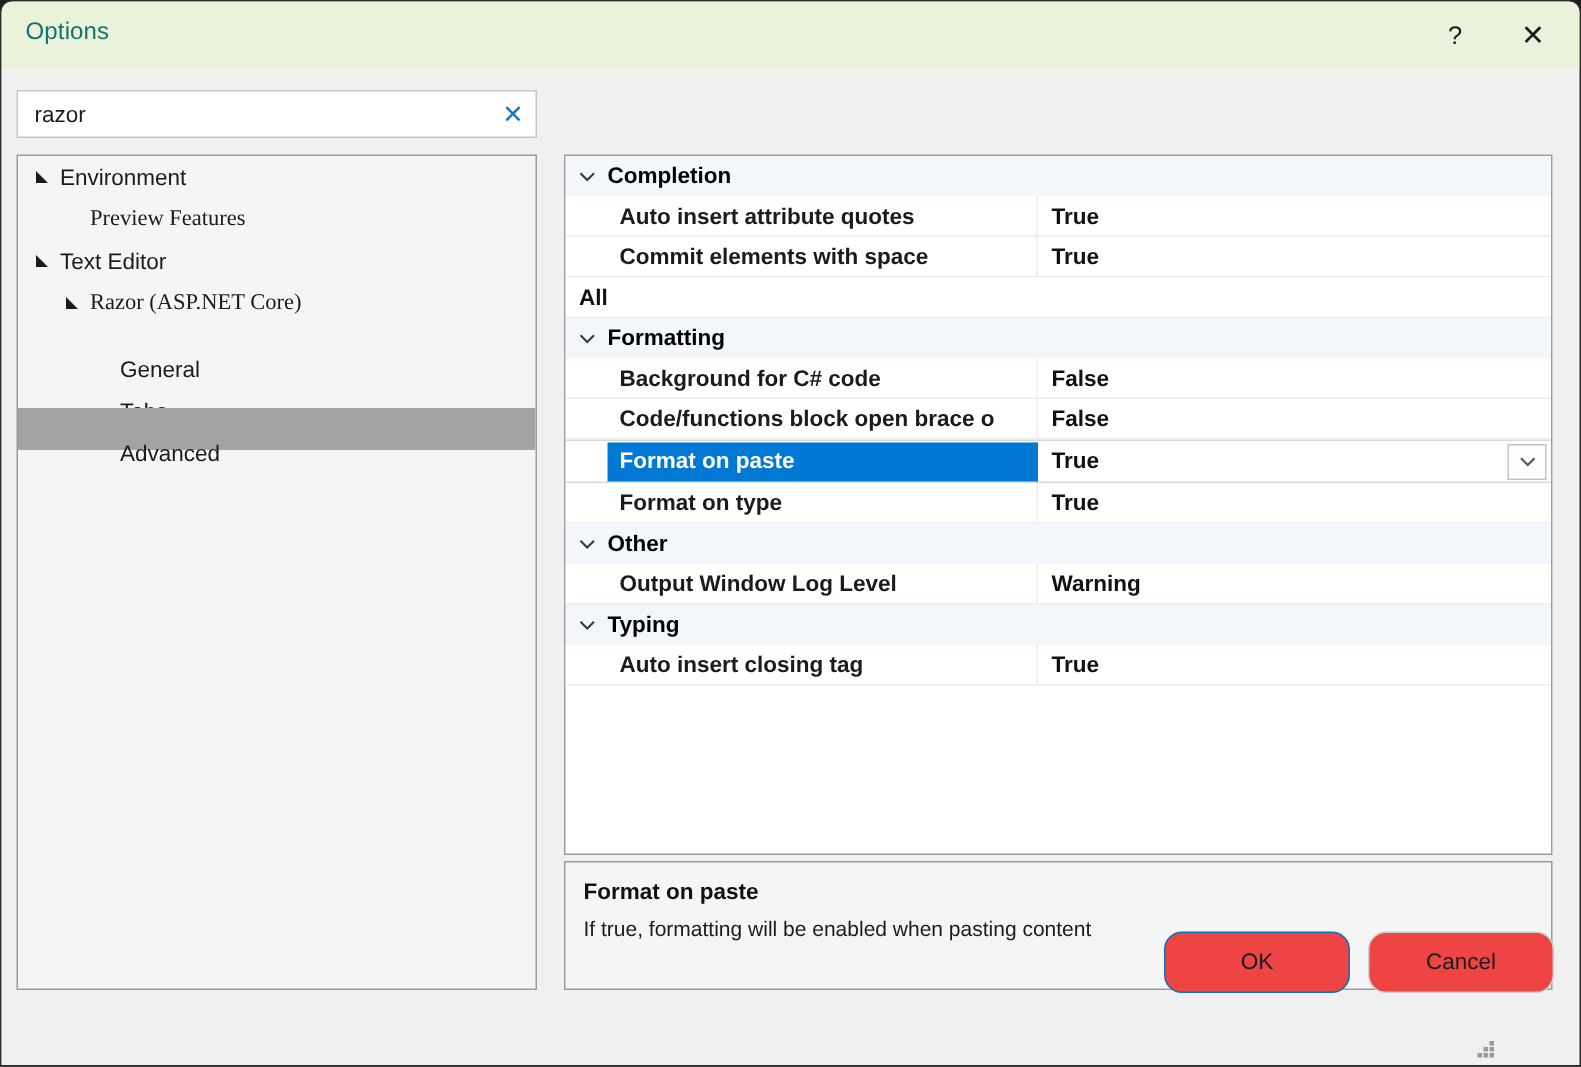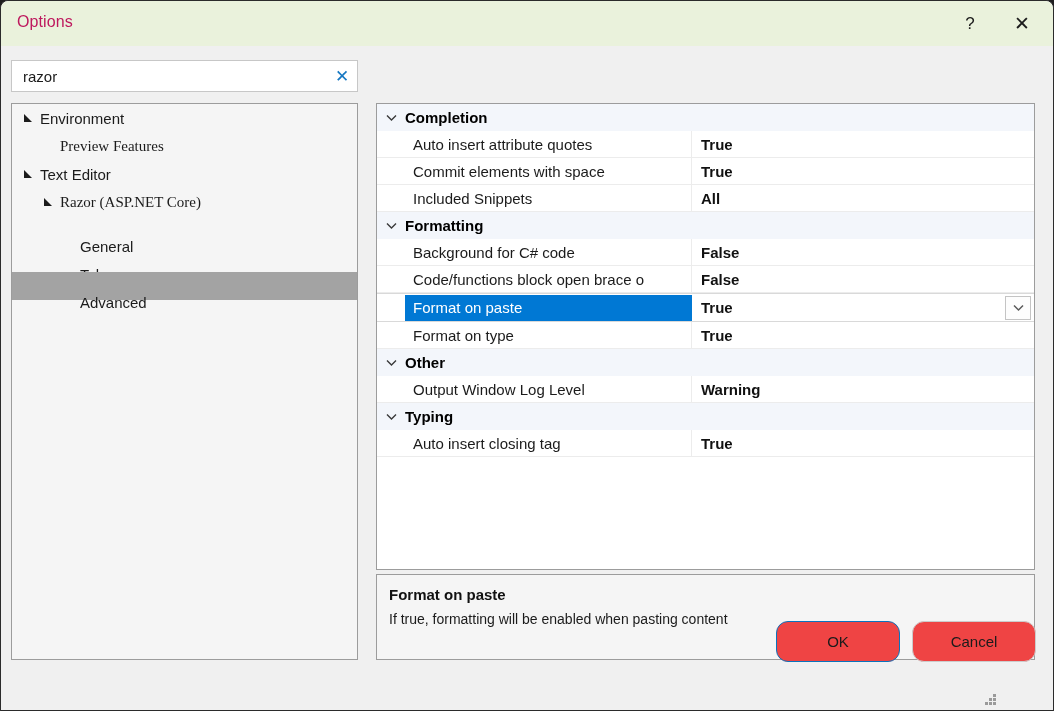--- a/index.html
+++ b/index.html
@@ -21,21 +21,21 @@
   }
   
   #titlebar {
     position: absolute; left: 0; top: 0;
     width: 1052px; height: 45px;
     background: #eaf2dc;
     border-radius: 7px 7px 0 0;
   }
   #title-text {
     position: absolute; left: 16px; top: 12px;
-    font-size: 16px; color: #be185d;
+    font-size: 16px; color: #0f766e;
     letter-spacing: 0.1px;
   }
   .titlebtn {
     position: absolute; top: 0; height: 45px; width: 46px;
     display: flex; align-items: center; justify-content: center;
     font-size: 17px; color: #1b1b1b; cursor: default;
   }
   #help-btn { right: 60px; }
   #close-btn { right: 8px; font-size: 19px; font-weight: 300; }
 
@@ -129,20 +129,21 @@
   .p-name {
     position: relative;
     width: 287px; min-width: 287px;
     margin-left: 28px;
     height: 26px;
     display: flex; align-items: center;
     padding-left: 8px;
     font-size: 15px; color: #1b1b1b;
     white-space: nowrap; overflow: hidden;
     border-right: 1px solid #ececec;
+    font-weight: bold;
   }
   .p-val {
     flex: 1;
     height: 26px;
     display: flex; align-items: center;
     padding-left: 9px;
     font-size: 15px; font-weight: bold; color: #111;
     white-space: nowrap; overflow: hidden;
   }
   .grow.prop.selected { border-bottom: none; }
@@ -279,21 +280,20 @@
         </div>
         <div class="grow prop">
           <div class="p-name">Auto insert attribute quotes</div>
           <div class="p-val">True</div>
         </div>
         <div class="grow prop">
           <div class="p-name">Commit elements with space</div>
           <div class="p-val">True</div>
         </div>
         <div class="grow prop">
-          <div class="p-name">Included Snippets</div>
           <div class="p-val">All</div>
         </div>
         <div class="grow group">
           <span class="g-chev">
             <svg width="11" height="8" viewBox="0 0 11 8">
               <path d="M1 1.5 L5.5 6 L10 1.5" stroke="#3a3a3a" stroke-width="1.4" fill="none"></path>
             </svg>
           </span>
           <span class="g-title">Formatting</span>
         </div>

